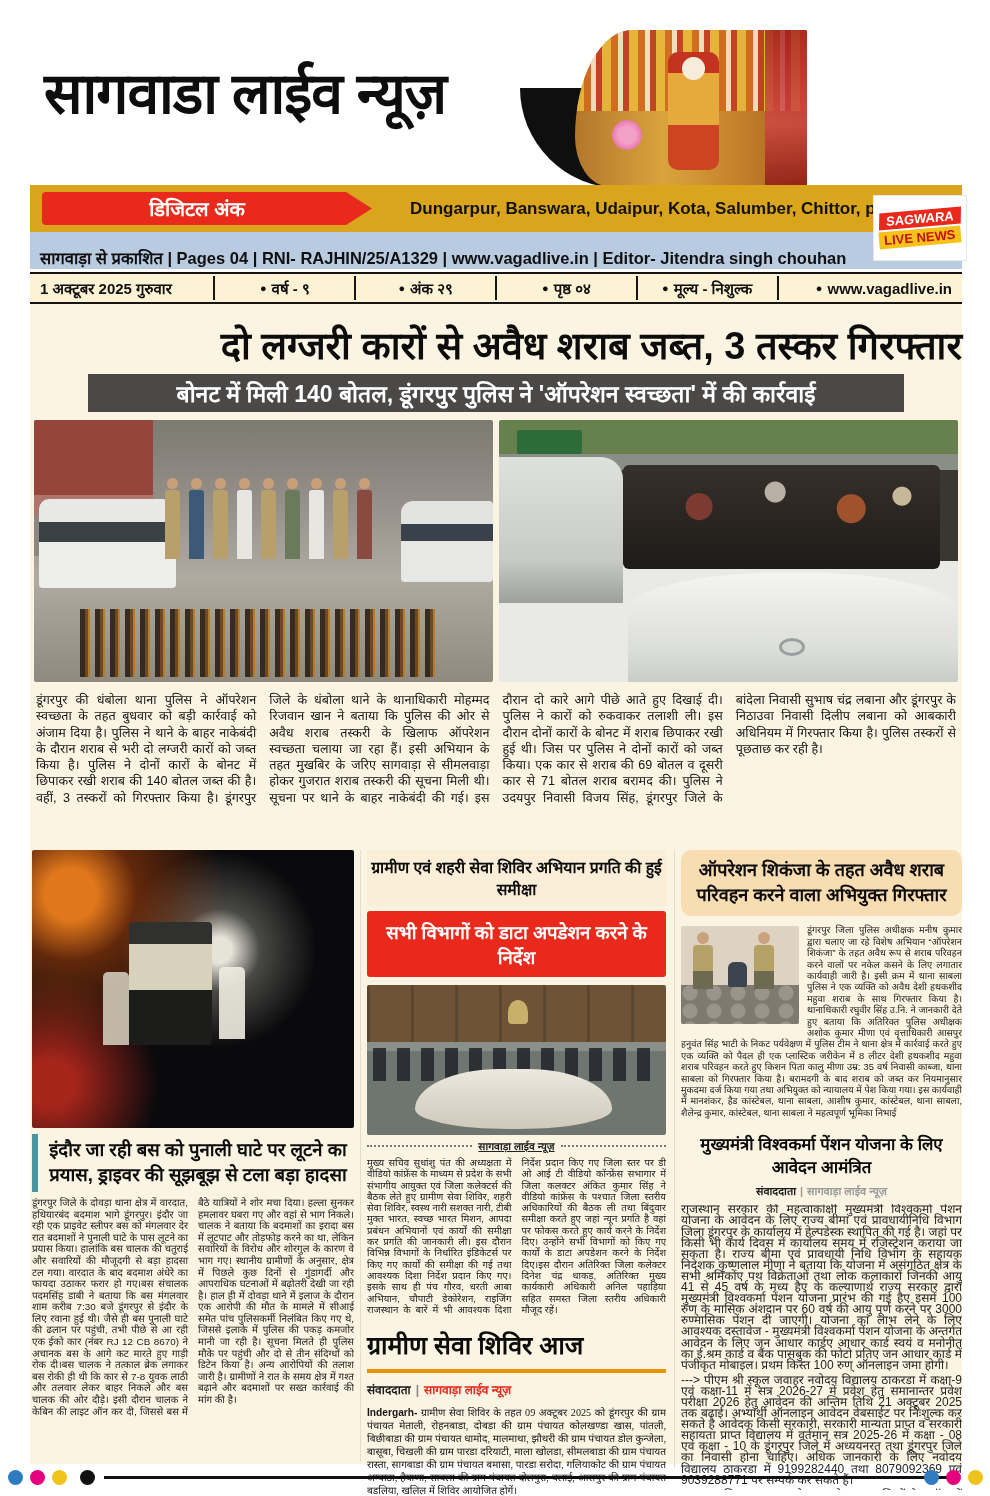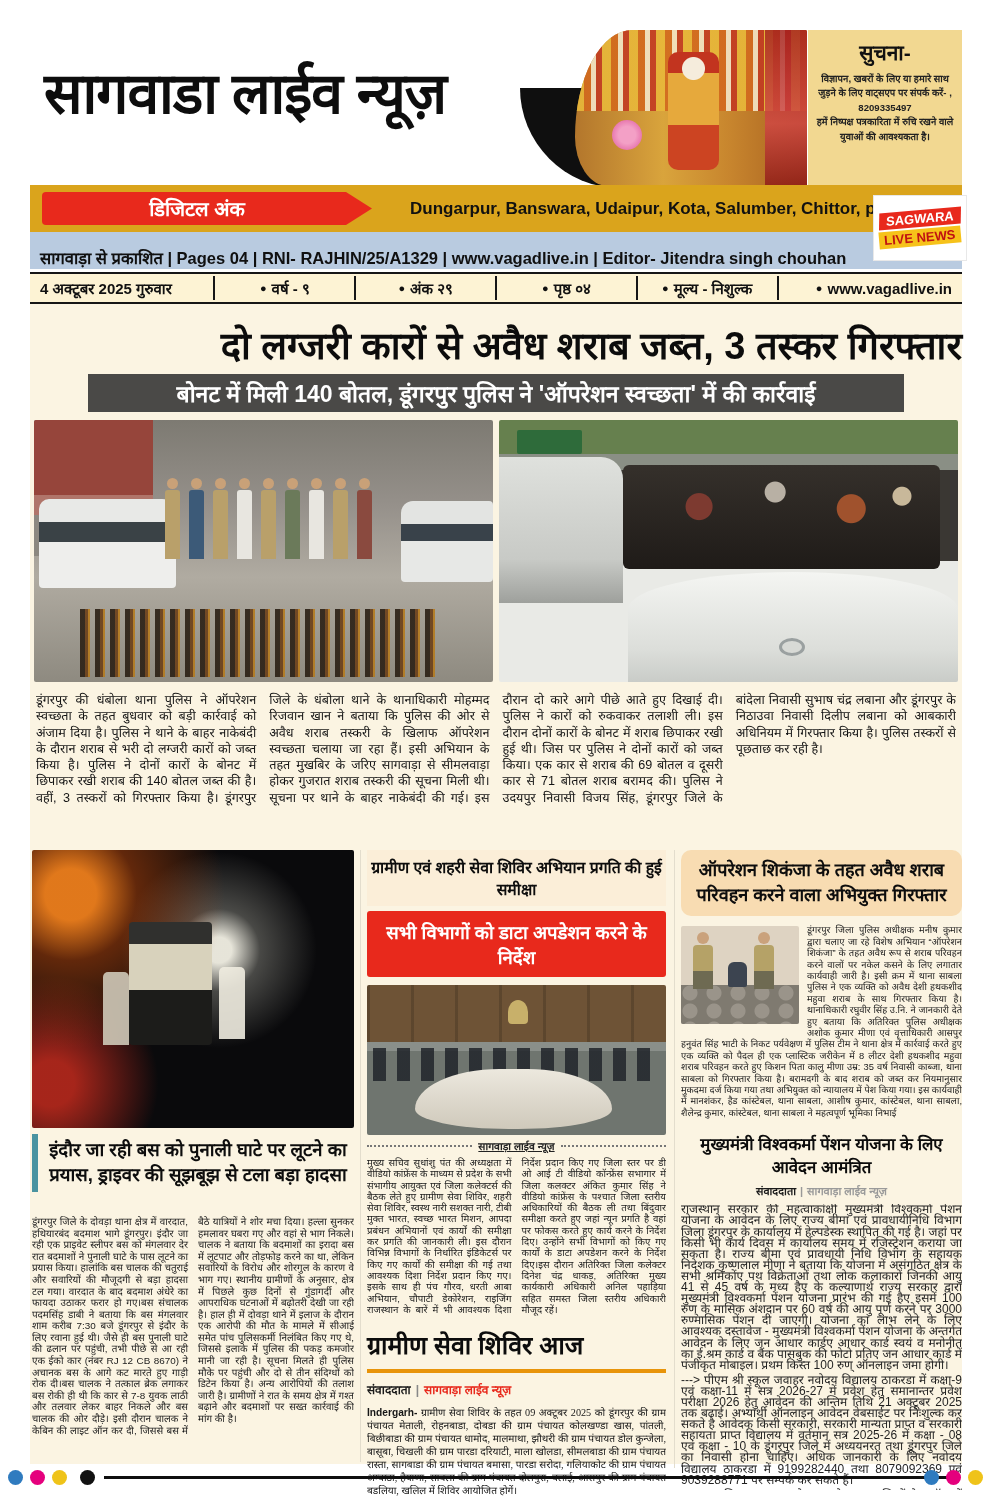--- a/index.html
+++ b/index.html
@@ -109,21 +109,21 @@
         radial-gradient(circle at 58% 36%,rgba(242,240,228,.95) 0 5%,rgba(190,190,178,.35) 16%,rgba(0,0,0,0) 38%),
         radial-gradient(circle at 6% 84%,rgba(205,44,30,.8) 0 6%,rgba(0,0,0,0) 28%),
         #0a0a0c;}
   .p3-van{position:absolute;left:30%;top:26%;width:26%;height:44%;border-radius:4px;
         background:linear-gradient(180deg,#30302e 0 18%,#d8d2bc 18% 55%,#1c1c1a 55%);}
   .p3-fig1,.p3-fig2{position:absolute;width:8%;height:26%;border-radius:5px 5px 0 0;background:#cfc9b8;opacity:.9;}
   .p3-fig1{left:22%;top:44%;}
   .p3-fig2{left:58%;top:42%;background:#efece0;}
   .bus-headline{margin-top:6px;border-left:6px solid #4a93a0;padding:4px 6px 4px 10px;text-align:center;
         font-size:18.5px;font-weight:800;line-height:1.35;color:#0d0d0d;}
-  .bus-body{margin-top:24px;height:276px;overflow:hidden;font-size:9.9px;line-height:11.6px;
+  .bus-body{margin-top:5px;height:276px;overflow:hidden;font-size:9.9px;line-height:11.6px;
         text-align:justify;column-count:2;column-gap:10px;color:#1c1c1c;}
 
   .review-kicker{background:#fbeed8;text-align:center;font-size:15.8px;font-weight:800;
         padding:6px 2px;color:#0d0d0d;}
   .review-redhead{margin-top:5px;background:#e8291c;color:#fff;text-align:center;font-size:18.5px;
         font-weight:800;padding:8px 2px;border-radius:3px;}
   .ph-meeting{position:relative;margin-top:8px;width:100%;height:150px;border-radius:2px;overflow:hidden;
         background:linear-gradient(180deg,#6e5336 0 38%,#8a8f8a 38% 44%,#6f756f 44% 100%);}
   .p4-panels{position:absolute;left:0;top:0;width:100%;height:38%;
         background:repeating-linear-gradient(90deg,rgba(0,0,0,.16) 0 3px,rgba(0,0,0,0) 3px 44px);}
@@ -183,41 +183,36 @@
 <div class="page" data-name="newspaper-page">
 
   <div class="masthead-title" data-name="masthead-title">सागवाडा लाईव न्यूज़</div>
   <div class="mast-swoosh" data-name="masthead-swoosh-shape"></div>
   <div class="mast-photo" data-name="temple-deity-photo">
     <div class="mast-garlands" data-name="garland-decoration"></div>
     <div class="mast-drape" data-name="red-drape"></div>
     <div class="mast-deity" data-name="deity-figure"></div>
     <div class="mast-flower" data-name="flower-decoration"></div>
   </div>
-  <div class="notice-box" data-name="notice-box">
-    <div class="notice-heading" data-name="notice-heading">सुचना-</div>
-    <div class="notice-text" data-name="notice-contact-text">विज्ञापन, खबरों के लिए या हमारे साथ जुड़ने के लिए वाट्सएप पर संपर्क करें- , 8209335497</div>
-    <div class="notice-text" data-name="notice-recruit-text">हमें निष्पक्ष पत्रकारिता में रुचि रखने वाले युवाओं की आवश्यकता है।</div>
-  </div>
 
   <div class="gold-bar" data-name="edition-bar">
     <div class="ribbon" data-name="digital-edition-ribbon">डिजिटल अंक</div>
     <div class="cities" data-name="coverage-cities">Dungarpur, Banswara, Udaipur, Kota, Salumber, Chittor, pratapgarh</div>
   </div>
   <div class="logo-box" data-name="sagwara-live-news-logo">
     <span class="logo-top" data-name="logo-line1">SAGWARA</span>
     <span class="logo-bot" data-name="logo-line2">LIVE NEWS</span>
   </div>
   <div class="blue-bar" data-name="publication-info-bar">
     <span data-name="publication-info-text">सागवाड़ा से प्रकाशित | Pages 04 | RNI- RAJHIN/25/A1329 | www.vagadlive.in | Editor- Jitendra singh chouhan</span>
   </div>
 
   <div class="date-bar" data-name="date-issue-bar">
     <div class="date-item first" data-name="issue-date">
-      <span>4 अक्टूबर 2025 गुरुवार</span>
+      <span>1 अक्टूबर 2025 गुरुवार</span>
     </div>
     <div class="date-sep" data-name="separator"></div>
     <div class="date-item" data-name="issue-year">
       <span class="bullet" data-name="bullet-icon">●</span>
       <span>वर्ष - ९</span>
     </div>
     <div class="date-sep" data-name="separator"></div>
     <div class="date-item" data-name="issue-number">
       <span class="bullet" data-name="bullet-icon">●</span>
       <span>अंक २९</span>

